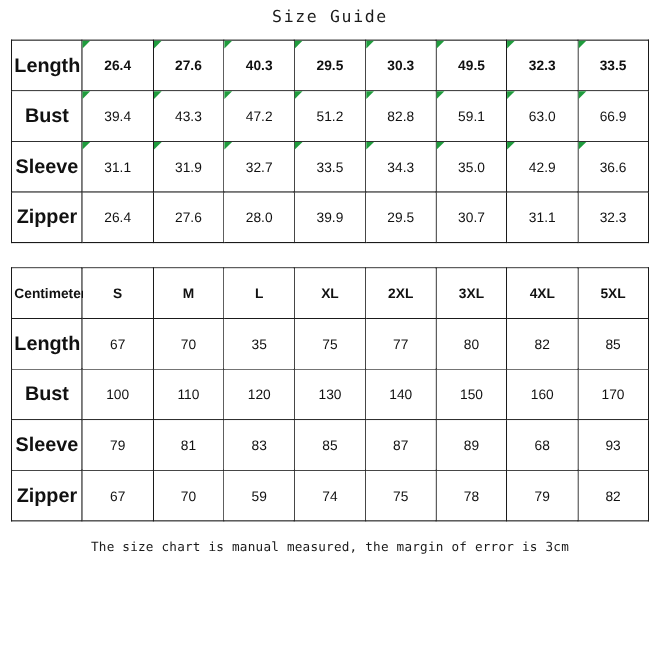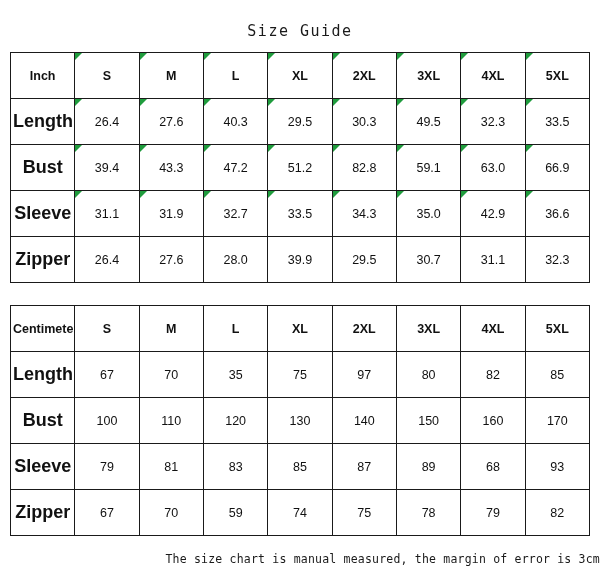--- a/index.html
+++ b/index.html
@@ -21,21 +21,21 @@
     box-sizing: border-box;
     display: flex;
     flex-direction: column;
   }
   .title {
     text-align: center;
     font-family: "DejaVu Sans Mono", monospace;
     font-size: 15px;
     letter-spacing: 1.5px;
     color: #1a1a1a;
-    padding-top: 22px;
+    padding-top: 6px;
     padding-bottom: 12px;
     font-weight: 400;
   }
   .table-wrap {
     padding: 0 10px;
     box-sizing: border-box;
   }
   table.size-table {
     width: 100%;
     border-collapse: collapse;
@@ -74,49 +74,38 @@
     left: 0;
     width: 0;
     height: 0;
     border-top: 7px solid #1f9c3d;
     border-right: 7px solid transparent;
   }
   .gap {
     height: 22px;
   }
   .footnote {
-    text-align: right;
+    text-align: center;
     font-family: "DejaVu Sans Mono", monospace;
     font-size: 11.5px;
     color: #1a1a1a;
     padding-top: 16px;
     letter-spacing: 0.2px;
   }
 </style>
 </head>
 <body>
 
 <div class="page">
 
   <div class="title">Size Guide</div>
 
   <div class="table-wrap">
     <table class="size-table">
       <tbody>
-        <tr class="tri">
-          <td class="corner">Inch</td>
-          <td class="tri-cell">S</td>
-          <td class="tri-cell">M</td>
-          <td class="tri-cell">L</td>
-          <td class="tri-cell">XL</td>
-          <td class="tri-cell">2XL</td>
-          <td class="tri-cell">3XL</td>
-          <td class="tri-cell">4XL</td>
-          <td class="tri-cell">5XL</td>
-        </tr>
         <tr class="tri">
           <td class="rowhead">Length</td>
           <td class="tri-cell">26.4</td>
           <td class="tri-cell">27.6</td>
           <td class="tri-cell">40.3</td>
           <td class="tri-cell">29.5</td>
           <td class="tri-cell">30.3</td>
           <td class="tri-cell">49.5</td>
           <td class="tri-cell">32.3</td>
           <td class="tri-cell">33.5</td>
@@ -173,21 +162,21 @@
           <td>3XL</td>
           <td>4XL</td>
           <td>5XL</td>
         </tr>
         <tr>
           <td class="rowhead">Length</td>
           <td>67</td>
           <td>70</td>
           <td>35</td>
           <td>75</td>
-          <td>97</td>
+          <td>77</td>
           <td>80</td>
           <td>82</td>
           <td>85</td>
         </tr>
         <tr>
           <td class="rowhead">Bust</td>
           <td>100</td>
           <td>110</td>
           <td>120</td>
           <td>130</td>

